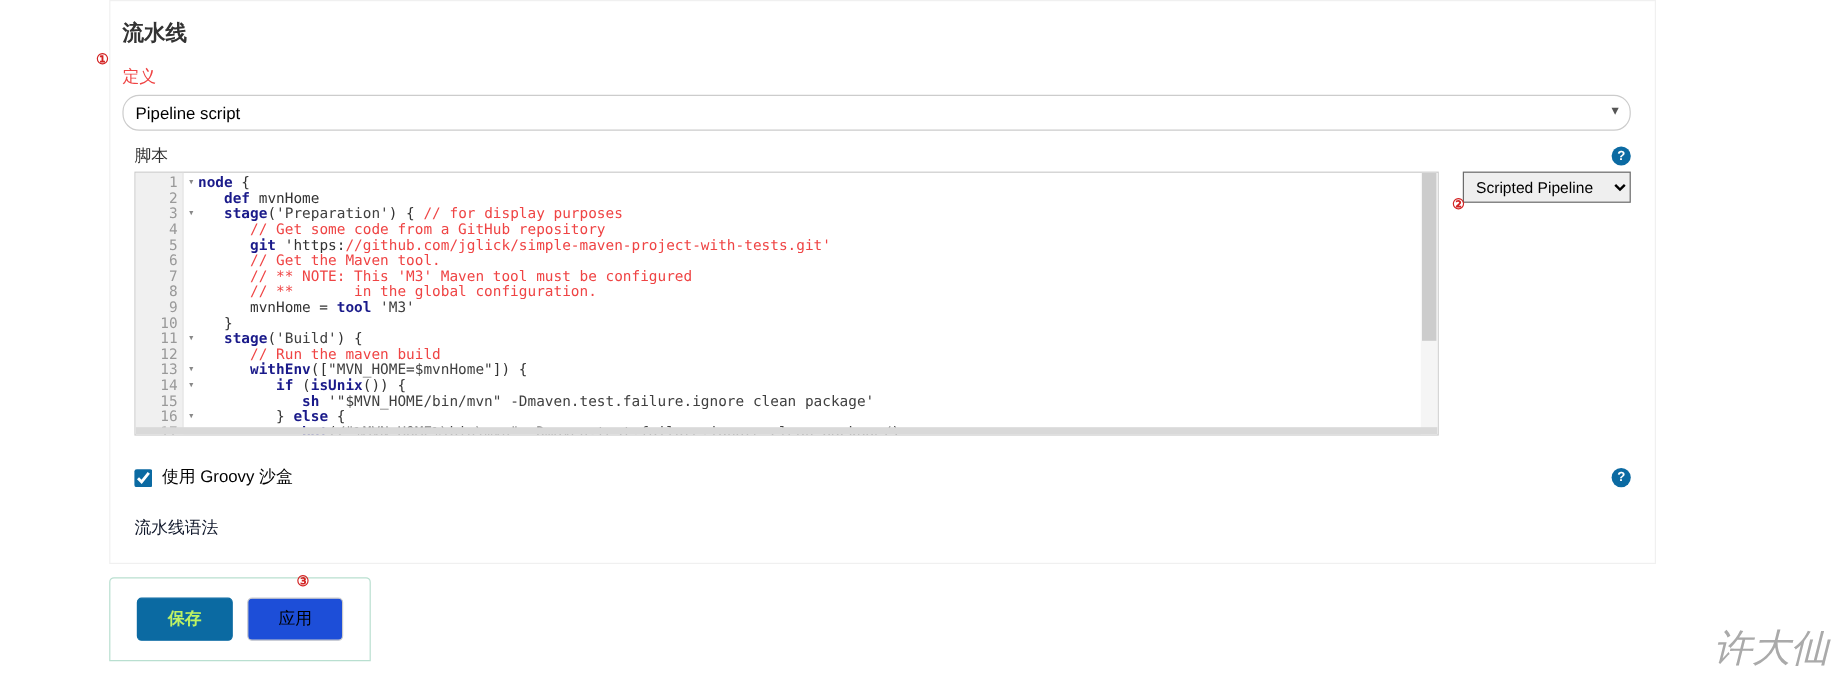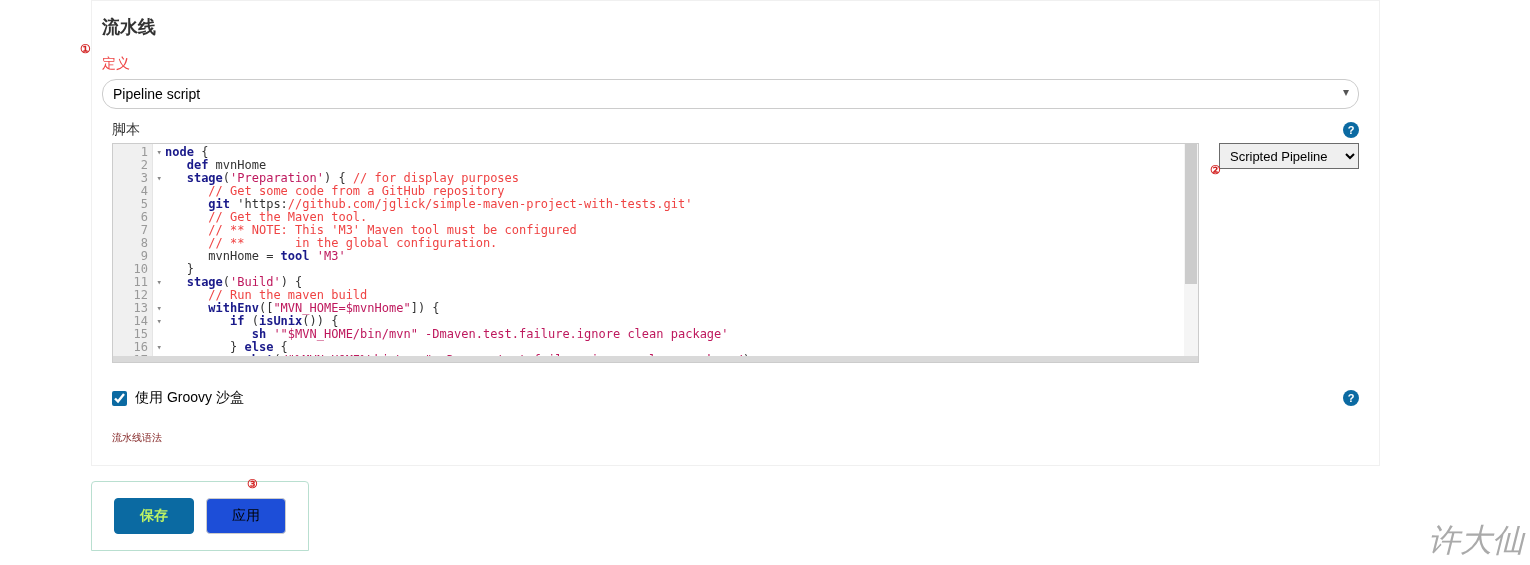--- a/index.html
+++ b/index.html
@@ -105,21 +105,21 @@
     }
     .code {
       flex: 1;
       padding: 2px 0 0 12px;
       white-space: pre;
       line-height: 13px;
       color: #333;
       overflow: hidden;
     }
     .kw { color: #1a1a8a; font-weight: bold; }
-    .str { color: #be185d; }
+    .str { color: #404040; }
     .cm { color: #ef4444; }
     .editor-scrollbar {
       position: absolute;
       right: 0; top: 0;
       width: 14px; height: 100%;
       background: #f5f5f5;
     }
     .editor-scrollbar .thumb {
       position: absolute;
       top: 0; left: 1px;
@@ -143,22 +143,22 @@
       display: flex;
       justify-content: space-between;
       align-items: center;
       margin: 26px 0 0 10px;
     }
     .sandbox-left { display: flex; align-items: center; gap: 8px; font-size: 14px; }
     .sandbox-left input { width: 15px; height: 15px; accent-color: #0b6aa2; }
     .syntax-link {
       display: inline-block;
       margin: 24px 12px 20px 10px;
-      color: #7f1d1d;
-      font-size: 10px;
+      color: #0f172a;
+      font-size: 14px;
       text-decoration: none;
     }
     .btn-bar {
       position: absolute;
       left: 91px;
       bottom: 14px;
       display: flex;
       gap: 12px;
       padding: 16px 22px;
       border: 1px solid #b9dfd0;

